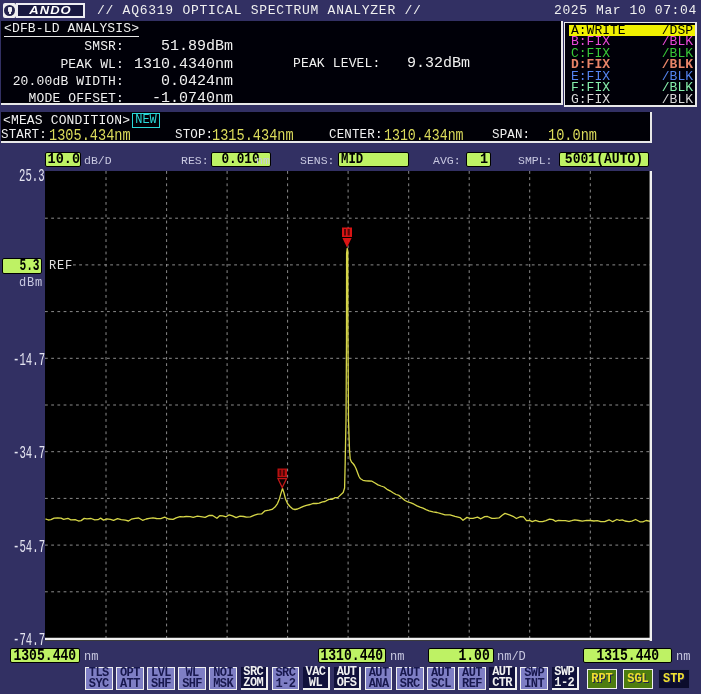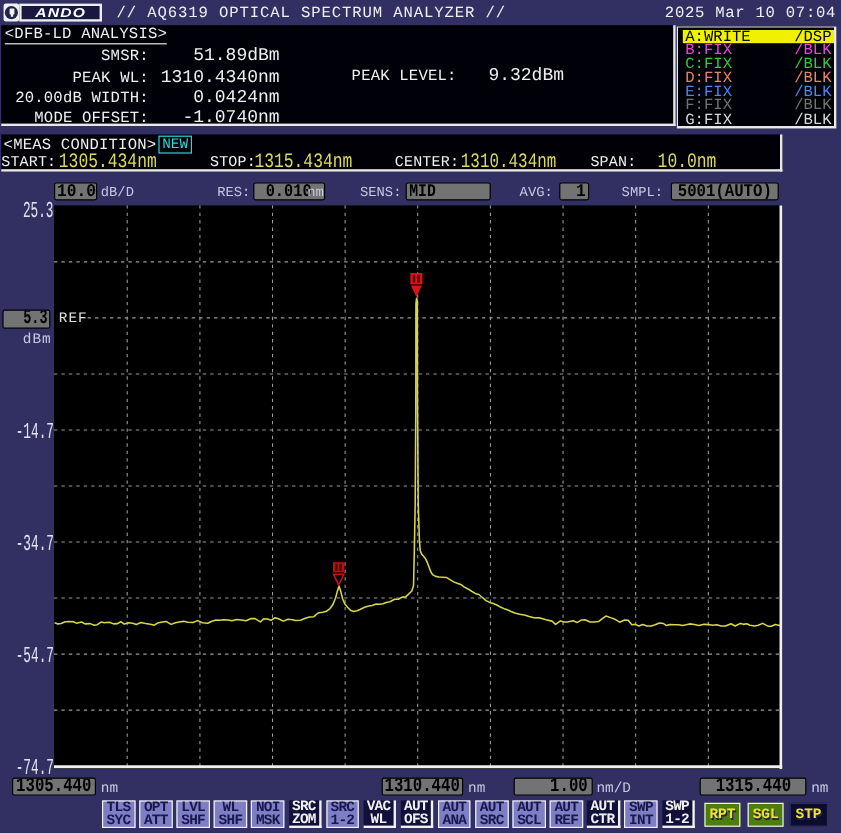--- a/index.html
+++ b/index.html
@@ -2,21 +2,21 @@
 <html><head><meta charset="utf-8"><style>
 * { margin:0; padding:0; box-sizing:border-box; }
 html,body { width:701px; height:694px; background:#323063; overflow:hidden; }
 body { position:relative; font-family:"Liberation Mono", monospace; color:#f0f0f0; -webkit-font-smoothing:antialiased; }
 .abs { position:absolute; }
 .lav { color:#c8c8e0; }
 .lbl { position:absolute; font-size:13px; letter-spacing:0.15px; white-space:pre; }
 .val { position:absolute; font-size:15px; white-space:pre; }
 .yval { position:absolute; font-size:17px; color:#dcdc5c; white-space:pre; transform:scaleX(0.8); transform-origin:left center; }
 .slbl { position:absolute; font-size:11.5px; color:#c8c8e0; white-space:pre; }
-.wbox { position:absolute; background:#737373; border:1.2px solid #000; border-radius:2px; color:#000; font-weight:bold; overflow:hidden; display:flex; align-items:center; }
+.wbox { position:absolute; background:#bef264; border:1.2px solid #000; border-radius:2px; color:#000; font-weight:bold; overflow:hidden; display:flex; align-items:center; }
 .wbox.ctr { justify-content:center; } .wbox.rgt { justify-content:flex-end; }
 .wbox.ctr .bxt { transform-origin:center center; }
 .bxt { display:inline-block; font-size:15px; font-weight:bold; transform-origin:left center; white-space:pre; line-height:10px; }
 </style></head><body>
 
 <div class="abs" style="left:3px; top:3px; width:13px; height:15px; background:#f0f0f0; border-radius:2px;">
   <div class="abs" style="left:1px; top:2px; width:11px; height:11px; background:#23234c; border-radius:50%;"></div>
   <div class="abs" style="left:4.5px; top:4px; width:4px; height:4.5px; background:#f0f0f0; border-radius:1px;"></div>
   <div class="abs" style="left:6px; top:7.5px; width:1.5px; height:3px; background:#f0f0f0;"></div>
 </div>
@@ -45,29 +45,29 @@
       <span>/DSP</span>
     </div>
   <div style="display:flex; justify-content:space-between; color:#e848d8; padding:0 2px 0 6px;">
       <span>B:FIX</span>
       <span>/BLK</span>
     </div>
   <div style="display:flex; justify-content:space-between; color:#38c838; padding:0 2px 0 6px;">
       <span>C:FIX</span>
       <span>/BLK</span>
     </div>
-  <div style="display:flex; justify-content:space-between; color:#e88468; padding:0 2px 0 6px;">
+  <div style="display:flex; justify-content:space-between; color:#e88468; padding:0 2px 0 6px;font-weight:bold;">
       <span>D:FIX</span>
       <span>/BLK</span>
     </div>
   <div style="display:flex; justify-content:space-between; color:#5484f0; padding:0 2px 0 6px;">
       <span>E:FIX</span>
       <span>/BLK</span>
     </div>
-  <div style="display:flex; justify-content:space-between; color:#737373; padding:0 2px 0 6px;">
+  <div style="display:flex; justify-content:space-between; color:#86efac; padding:0 2px 0 6px;">
       <span>F:FIX</span>
       <span>/BLK</span>
     </div>
   <div style="display:flex; justify-content:space-between; color:#d8d8d8; padding:0 2px 0 6px;">
       <span>G:FIX</span>
       <span>/BLK</span>
     </div>
 </div>
 
 <div class="abs" style="left:1px; top:112px; width:651px; height:31px; background:#000006; border-right:2px solid #e8e8e8; border-bottom:2px solid #e8e8e8;"></div>

